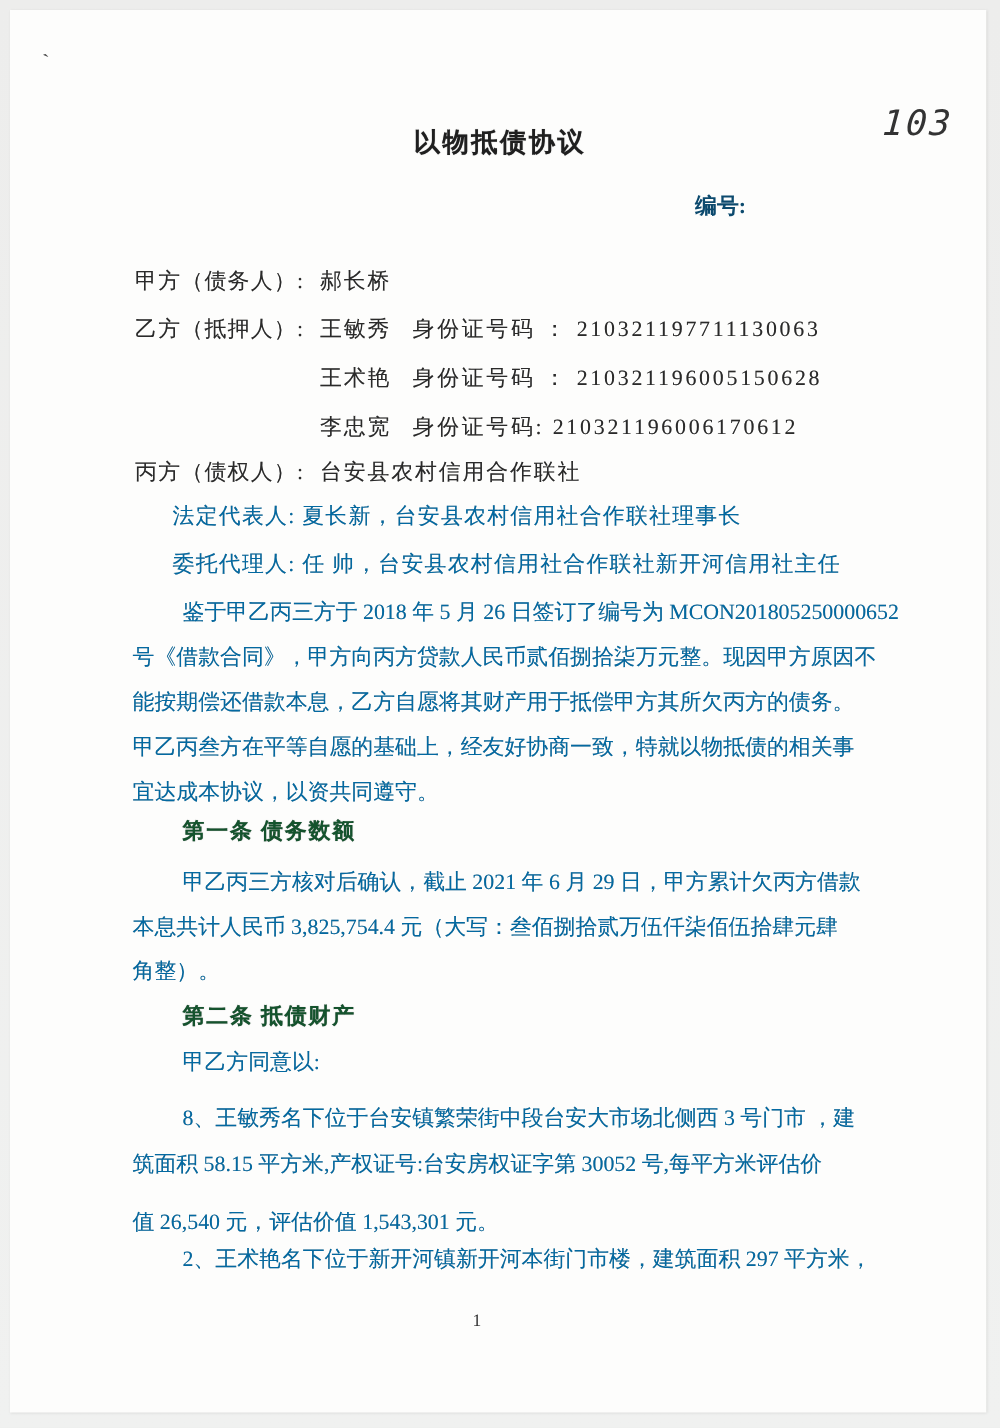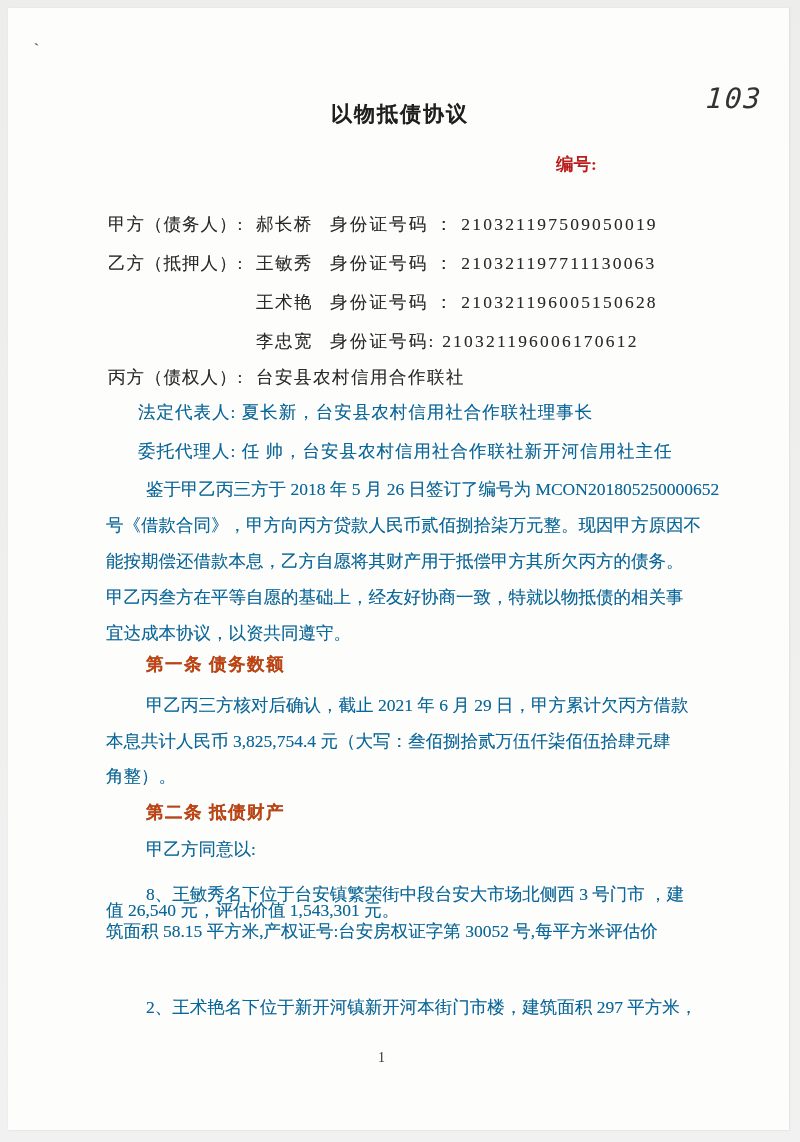--- a/index.html
+++ b/index.html
@@ -44,34 +44,34 @@
   }
   .doc-title {
     position: absolute; left: 0; top: 100px; width: 800px;
     text-align: center;
     font-size: 21px; font-weight: bold; letter-spacing: 2px;
     color: #1f1f1f;
     text-shadow: 0 0 0.6px rgba(20,20,20,0.5);
   }
   .number-label {
     position: absolute; left: 556px; top: 152px;
-    font-size: 17.5px; font-weight: bold; color: #b91c1c;
+    font-size: 17.5px; font-weight: bold; color: #0c4a6e;
   }
   .party-row { position: absolute; left: 0; width: 705px; height: 24px; }
   .party-label { position: absolute; left: 108px; letter-spacing: 1px; }
   .party-name  { position: absolute; left: 256px; letter-spacing: 1.5px; }
   .party-id    { position: absolute; left: 330px; letter-spacing: 2.2px; }
   .party-row span {
     font-size: 17.5px; white-space: nowrap; color: #2a2a2a;
     text-shadow: 0 0 0.5px rgba(40,40,40,0.35);
   }
   .rep { left: 138px; letter-spacing: 1px; }
   .indented { left: 146px; }
   .flush { left: 106px; }
-  .heading { font-weight: bold; color: #c2410c; letter-spacing: 1.5px;
+  .heading { font-weight: bold; color: #14532d; letter-spacing: 1.5px;
              text-shadow: 0 0 0.6px rgba(20,20,20,0.5); }
   .footer-num {
     position: absolute; left: 378px; top: 1050px;
     font-size: 14px; color: #333;
   }
 </style>
 </head>
 <body>
 
 <div class="scan-frame"></div>
@@ -83,21 +83,20 @@
 
   <div class="stamp">103</div>
 
   <div class="doc-title">以物抵债协议</div>
 
   <div class="number-label">编号:</div>
 
   <div class="party-row" style="top:212px">
     <span class="party-label">甲方（债务人）:</span>
     <span class="party-name">郝长桥</span>
-    <span class="party-id">身份证号码 ： 210321197509050019</span>
   </div>
   <div class="party-row" style="top:251px">
     <span class="party-label">乙方（抵押人）:</span>
     <span class="party-name">王敏秀</span>
     <span class="party-id">身份证号码 ： 210321197711130063</span>
   </div>
   <div class="party-row" style="top:290px">
     <span class="party-label"></span>
     <span class="party-name">王术艳</span>
     <span class="party-id">身份证号码 ： 210321196005150628</span>
@@ -125,19 +124,19 @@
   <div class="ln indented heading" style="top:654px">第一条  债务数额</div>
   <div class="ln indented" style="top:695px">甲乙丙三方核对后确认，截止 2021 年 6 月 29 日，甲方累计欠丙方借款</div>
   <div class="ln flush" style="top:731px">本息共计人民币 3,825,754.4 元（大写：叁佰捌拾贰万伍仟柒佰伍拾肆元肆</div>
   <div class="ln flush" style="top:766px">角整）。</div>
 
   <div class="ln indented heading" style="top:802px">第二条  抵债财产</div>
   <div class="ln indented" style="top:839px">甲乙方同意以:</div>
 
   <div class="ln indented" style="top:884px">8、王敏秀名下位于台安镇繁荣街中段台安大市场北侧西 3 号门市 ，建</div>
   <div class="ln flush" style="top:921px">筑面积 58.15 平方米,产权证号:台安房权证字第 30052 号,每平方米评估价</div>
-  <div class="ln flush" style="top:900px">值 26,540 元，评估价值 1,543,301 元。</div>
+  <div class="ln flush" style="top:967px">值 26,540 元，评估价值 1,543,301 元。</div>
 
   <div class="ln indented" style="top:997px">2、王术艳名下位于新开河镇新开河本街门市楼，建筑面积 297 平方米，</div>
 
   <div class="footer-num">1</div>
 
 </div>
 
 </body></html>

